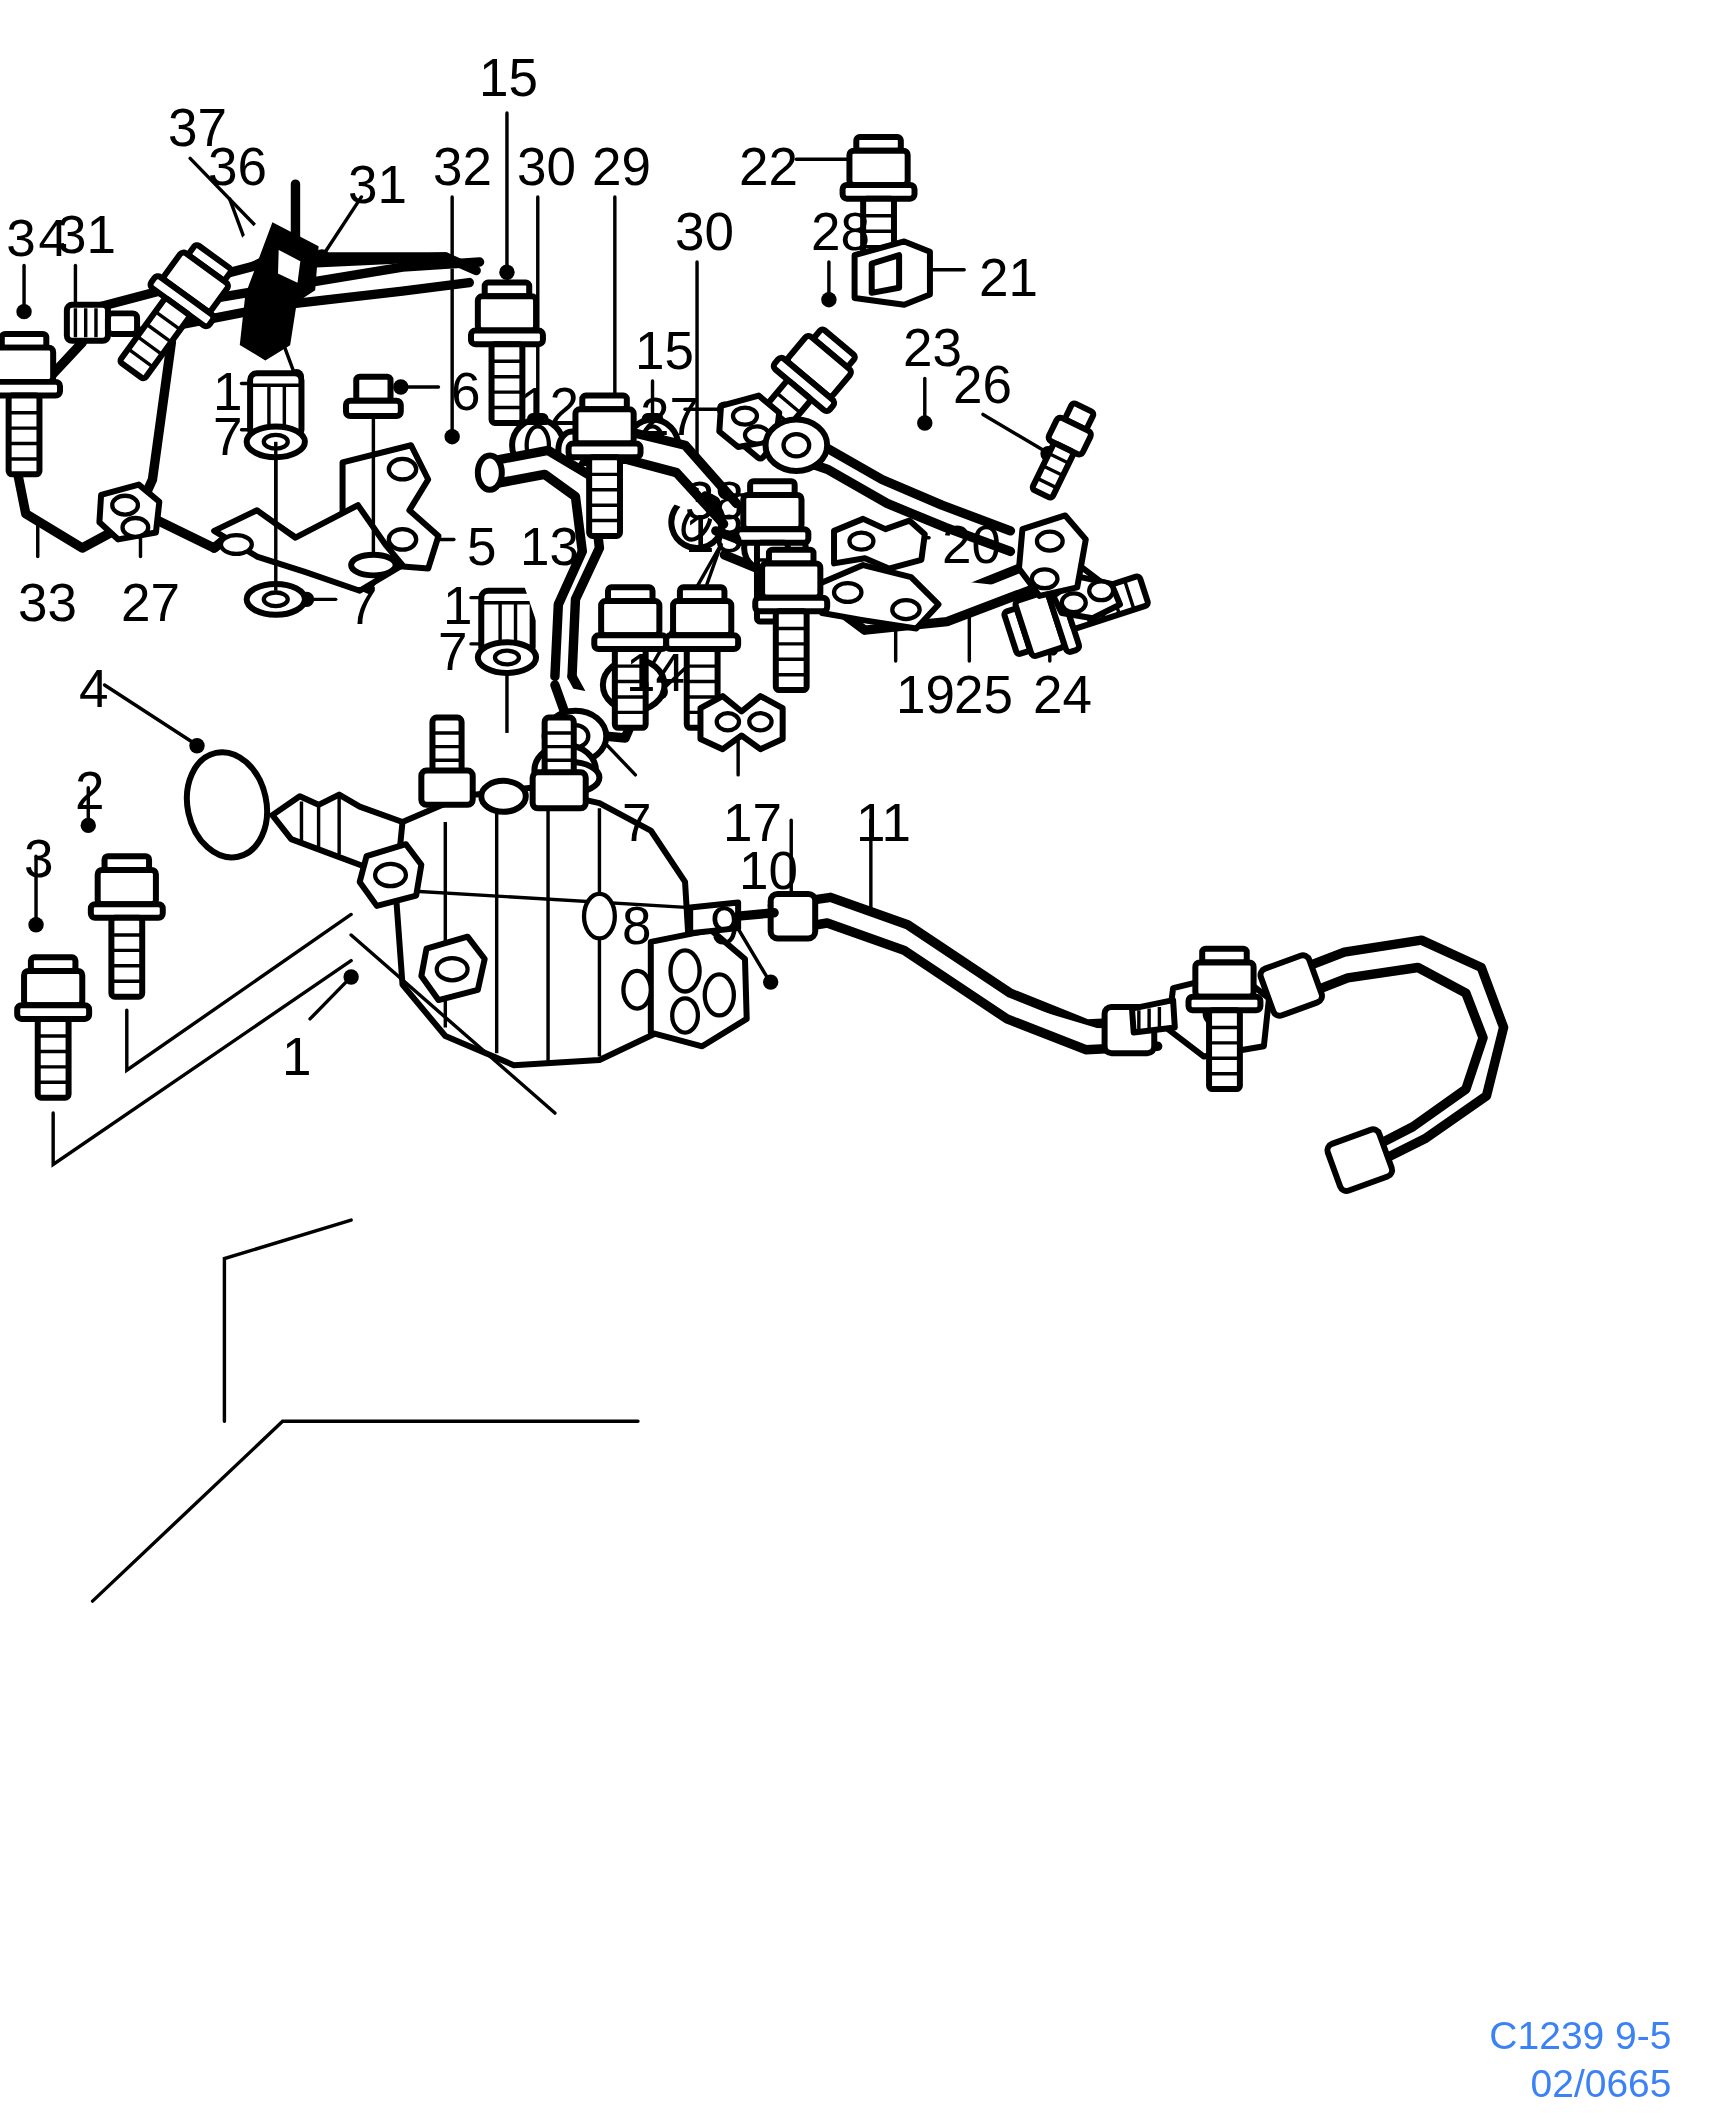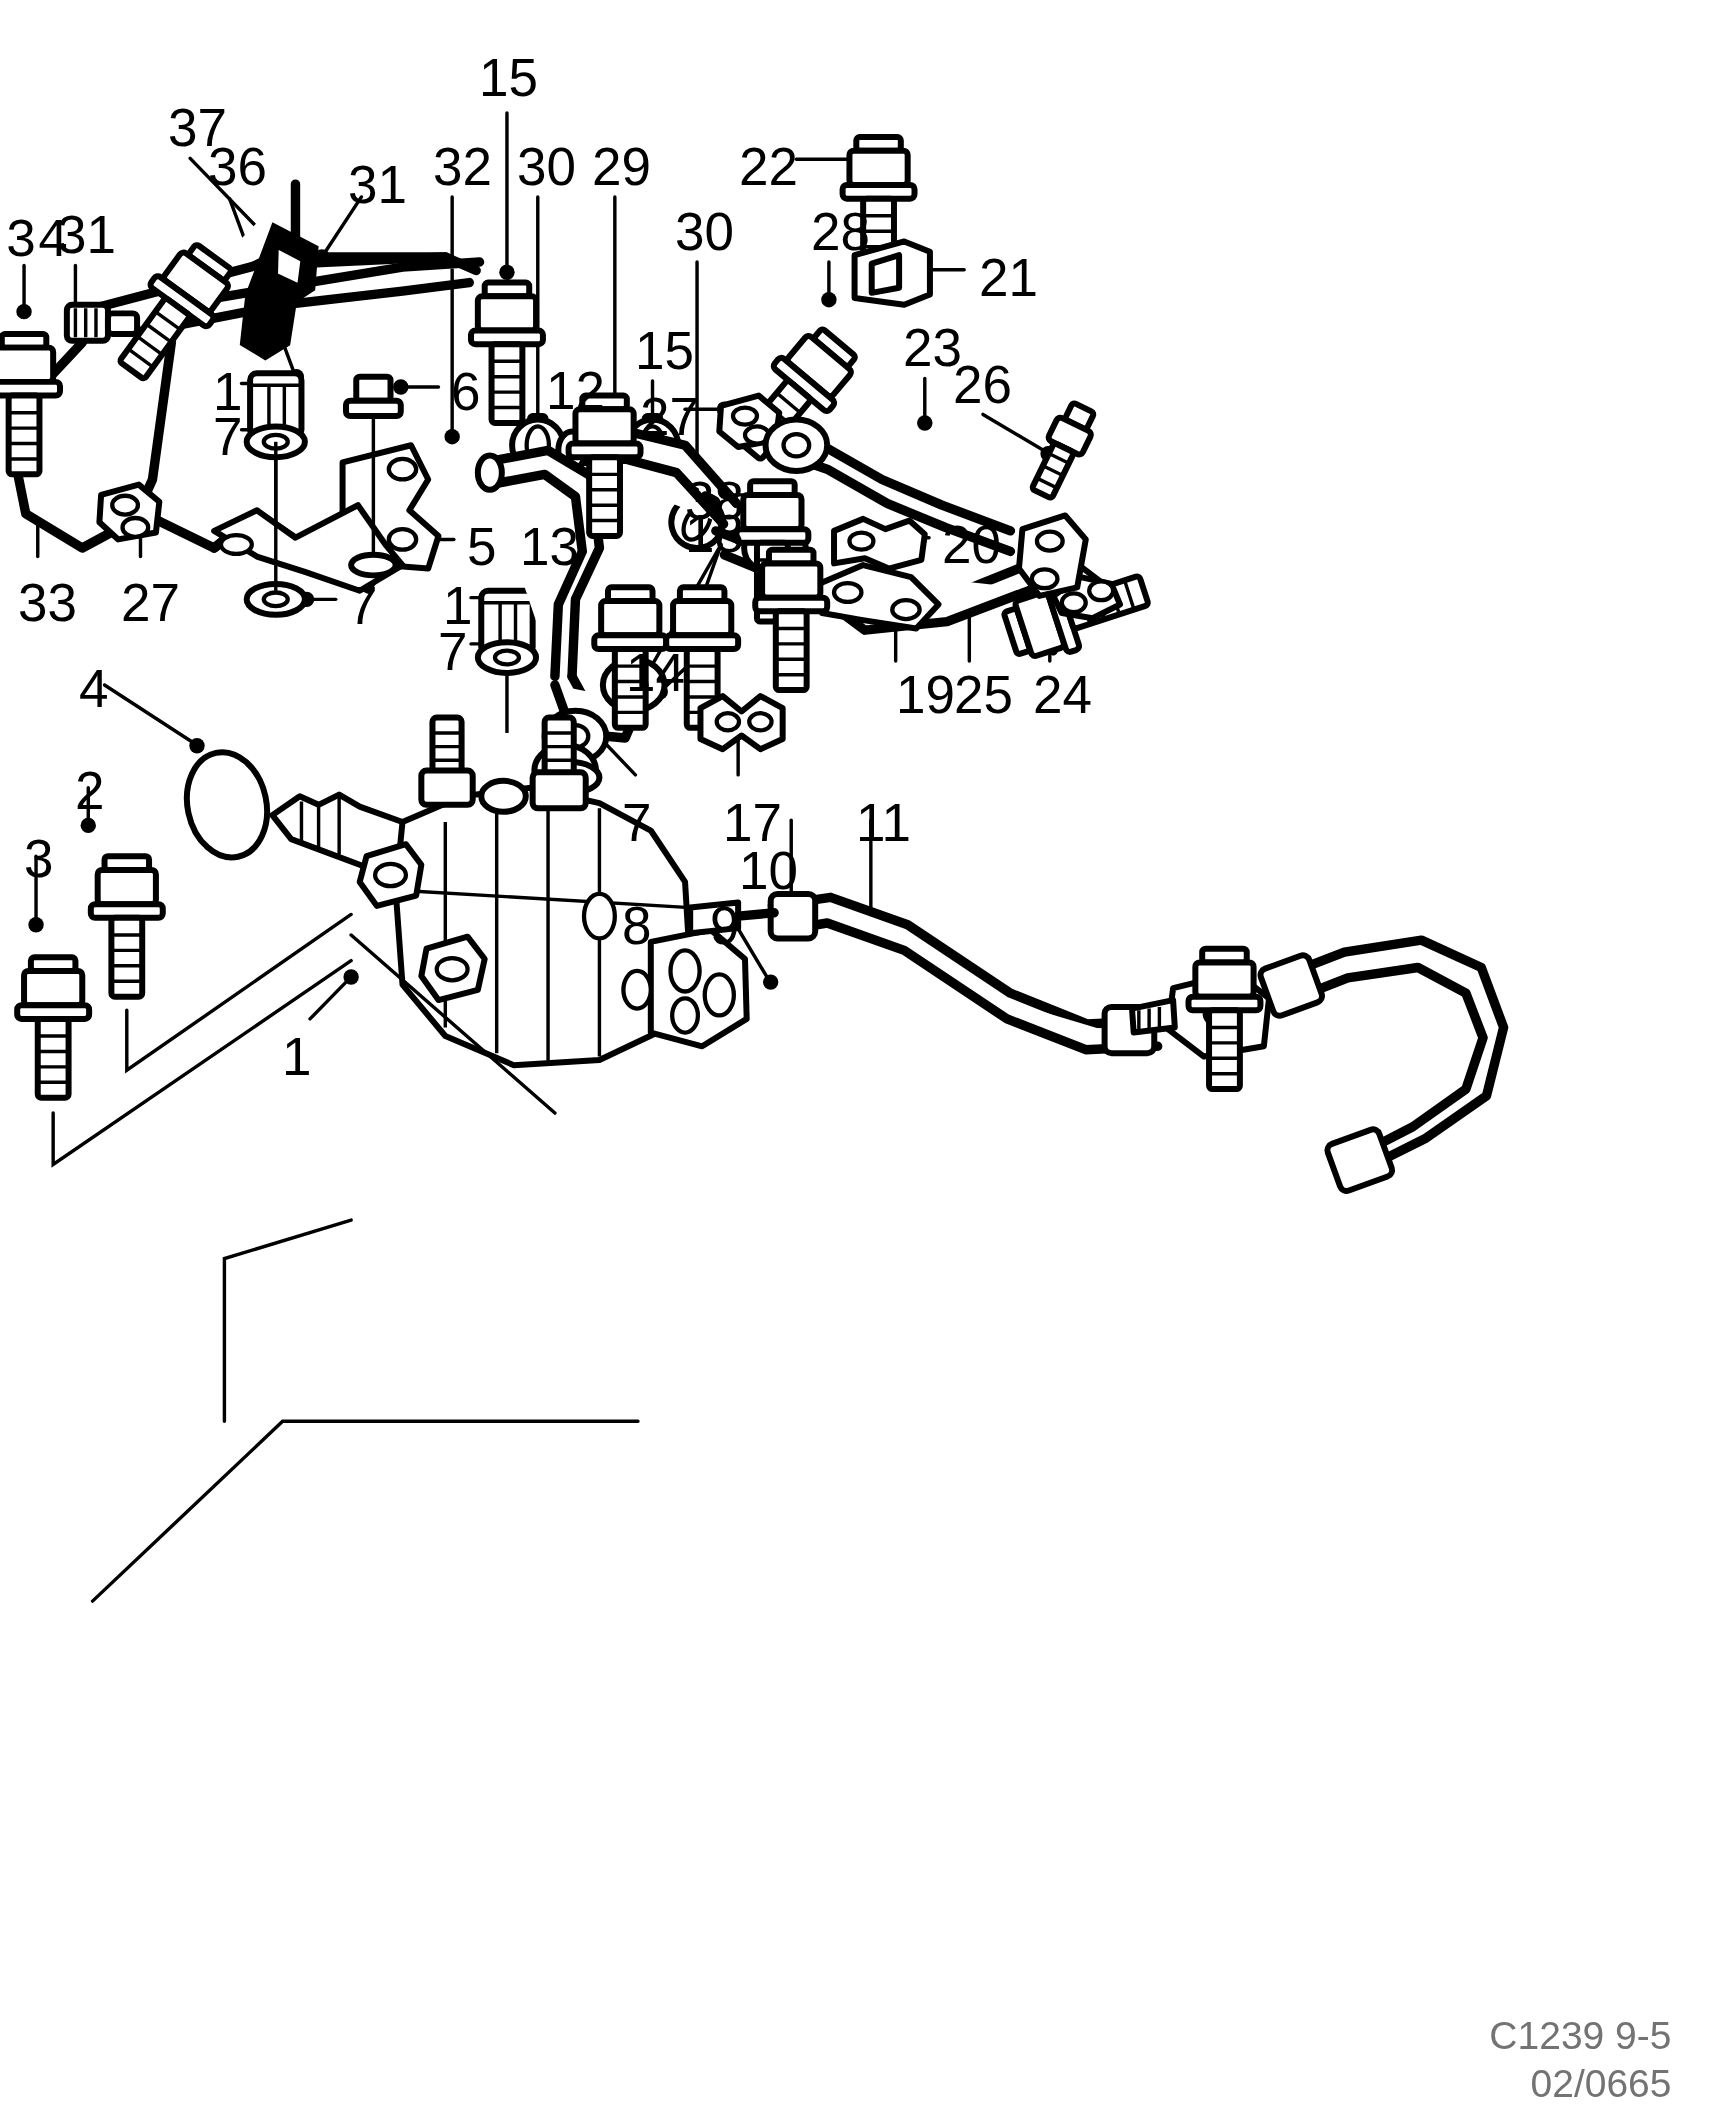--- a/index.html
+++ b/index.html
@@ -37,21 +37,21 @@
     user-select: none;
   }
   #footer-block {
     position: absolute;
     right: 20.5px;
     bottom: 6.8px;
     text-align: right;
     font-family: "Liberation Sans", sans-serif;
     font-size: 39px;
     line-height: 1.22;
-    color: #737373;
+    color: #3b82f6;
   }
   .footer-line { display: block; white-space: nowrap; }
 </style>
 </head>
 <body>
 
 <div id="diagram-root">
 
   <svg id="art-layer" viewBox="0 0 2018 2469" xmlns="http://www.w3.org/2000/svg" aria-hidden="true">
     <defs>
@@ -552,21 +552,21 @@
   <div class="callout" style="left:5.1px;    top:216px;font-family:Liberation Mono, monospace;">34</div>
   <div class="callout" style="left:57px;   top:208px;">31</div>
   <div class="callout" style="left:675px;  top:205px;">30</div>
   <div class="callout" style="left:811px;  top:205px;">28</div>
   <div class="callout" style="left:979px; top:251px;">21</div>
   <div class="callout" style="left:903px; top:321px;">23</div>
   <div class="callout" style="left:635px;  top:324px;">15</div>
   <div class="callout" style="left:953px; top:358px;">26</div>
   <div class="callout" style="left:213px;  top:365px;">1</div>
   <div class="callout" style="left:451px;  top:365px;">6</div>
-  <div class="callout" style="left:520px;  top:364px;padding-left:26px;">12</div>
+  <div class="callout" style="left:520px;  top:380px;">12</div>
   <div class="callout" style="left:640px;  top:390px;">27</div>
   <div class="callout" style="left:213px;  top:410px;">7</div>
   <div class="callout" style="left:685px;  top:474px;">38</div>
   <div class="callout" style="left:685px;  top:507px;">18</div>
   <div class="callout" style="left:467px;  top:520px;">5</div>
   <div class="callout" style="left:520px;  top:520px;">13</div>
   <div class="callout" style="left:942px; top:518px;">20</div>
   <div class="callout" style="left:348px;  top:579px;">7</div>
   <div class="callout" style="left:18px;   top:576px;">33</div>
   <div class="callout" style="left:121px;  top:576px;">27</div>

